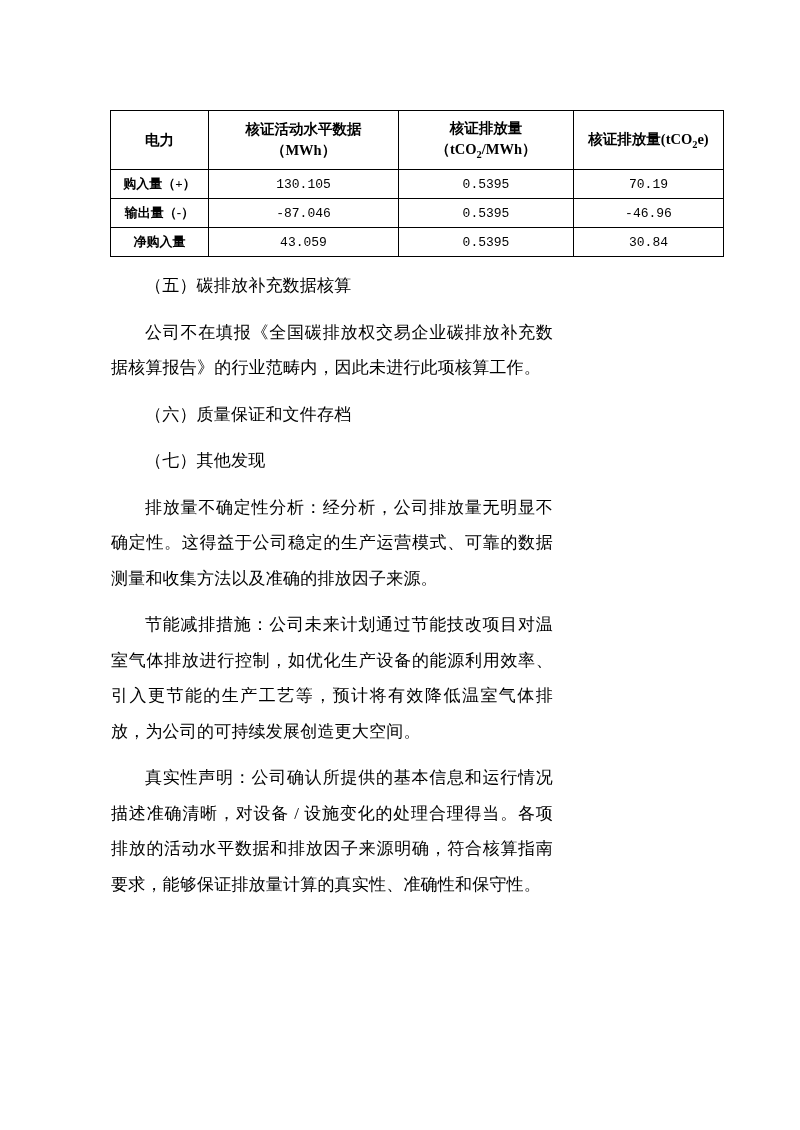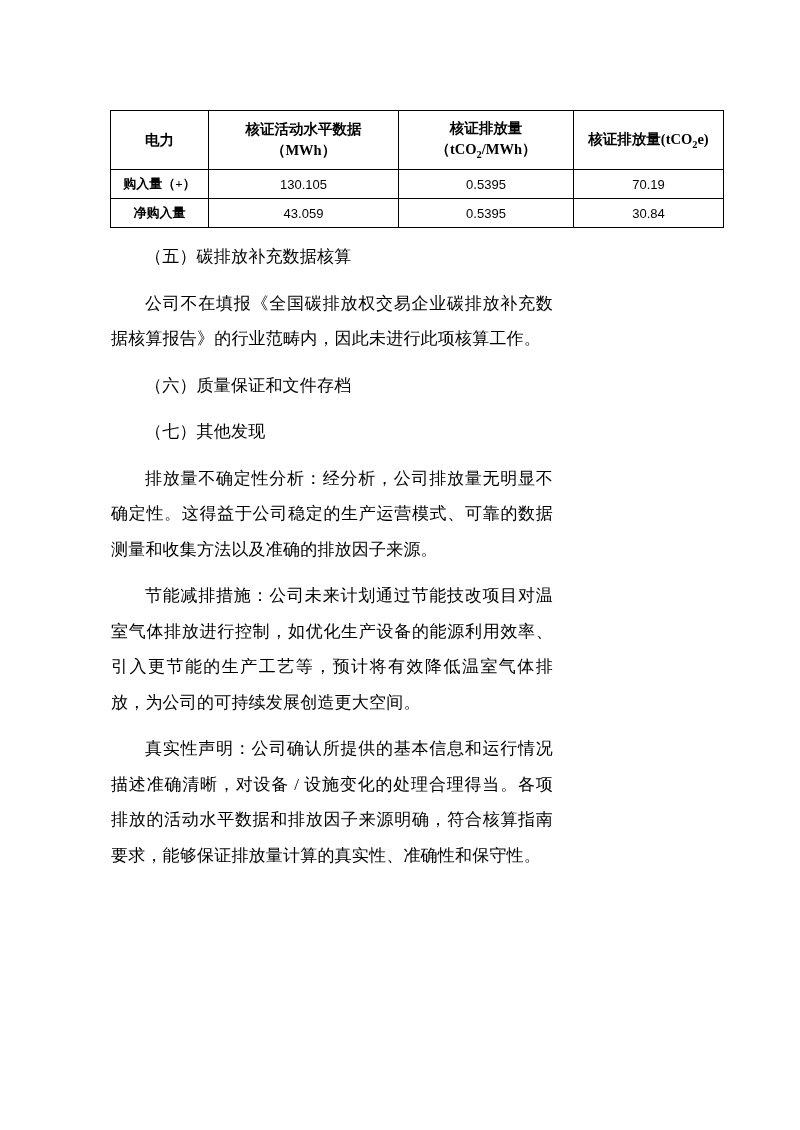--- a/index.html
+++ b/index.html
@@ -45,21 +45,21 @@
     line-height: 1.45;
     padding: 7px 4px;
   }
   table.data-table tbody td {
     font-weight: bold;
     padding: 5px 2px;
     font-size: 13px;
   }
   table.data-table tbody td.num {
     font-weight: normal;
-    font-family: Liberation Sans, sans-serif;
+    font-family: Liberation Mono, monospace;
   }
   .col-label { width: 98px; }
   .col-a { width: 190px; }
   .col-b { width: 175px; }
   .col-c { width: 150px; }
   sub {
     font-size: 0.72em;
     vertical-align: sub;
   }
 
@@ -112,20 +112,26 @@
       </tr>
     </thead>
     <tbody>
       <tr>
         <td>购入量（+）</td>
         <td class="num">130.105</td>
         <td class="num">0.5395</td>
         <td class="num">70.19</td>
       </tr>
       <tr>
+        <td>输出量（-）</td>
+        <td class="num">-87.046</td>
+        <td class="num">0.5395</td>
+        <td class="num">-46.96</td>
+      </tr>
+      <tr>
         <td>净购入量</td>
         <td class="num">43.059</td>
         <td class="num">0.5395</td>
         <td class="num">30.84</td>
       </tr>
     </tbody>
   </table>
 
   <div class="body-text">
 

